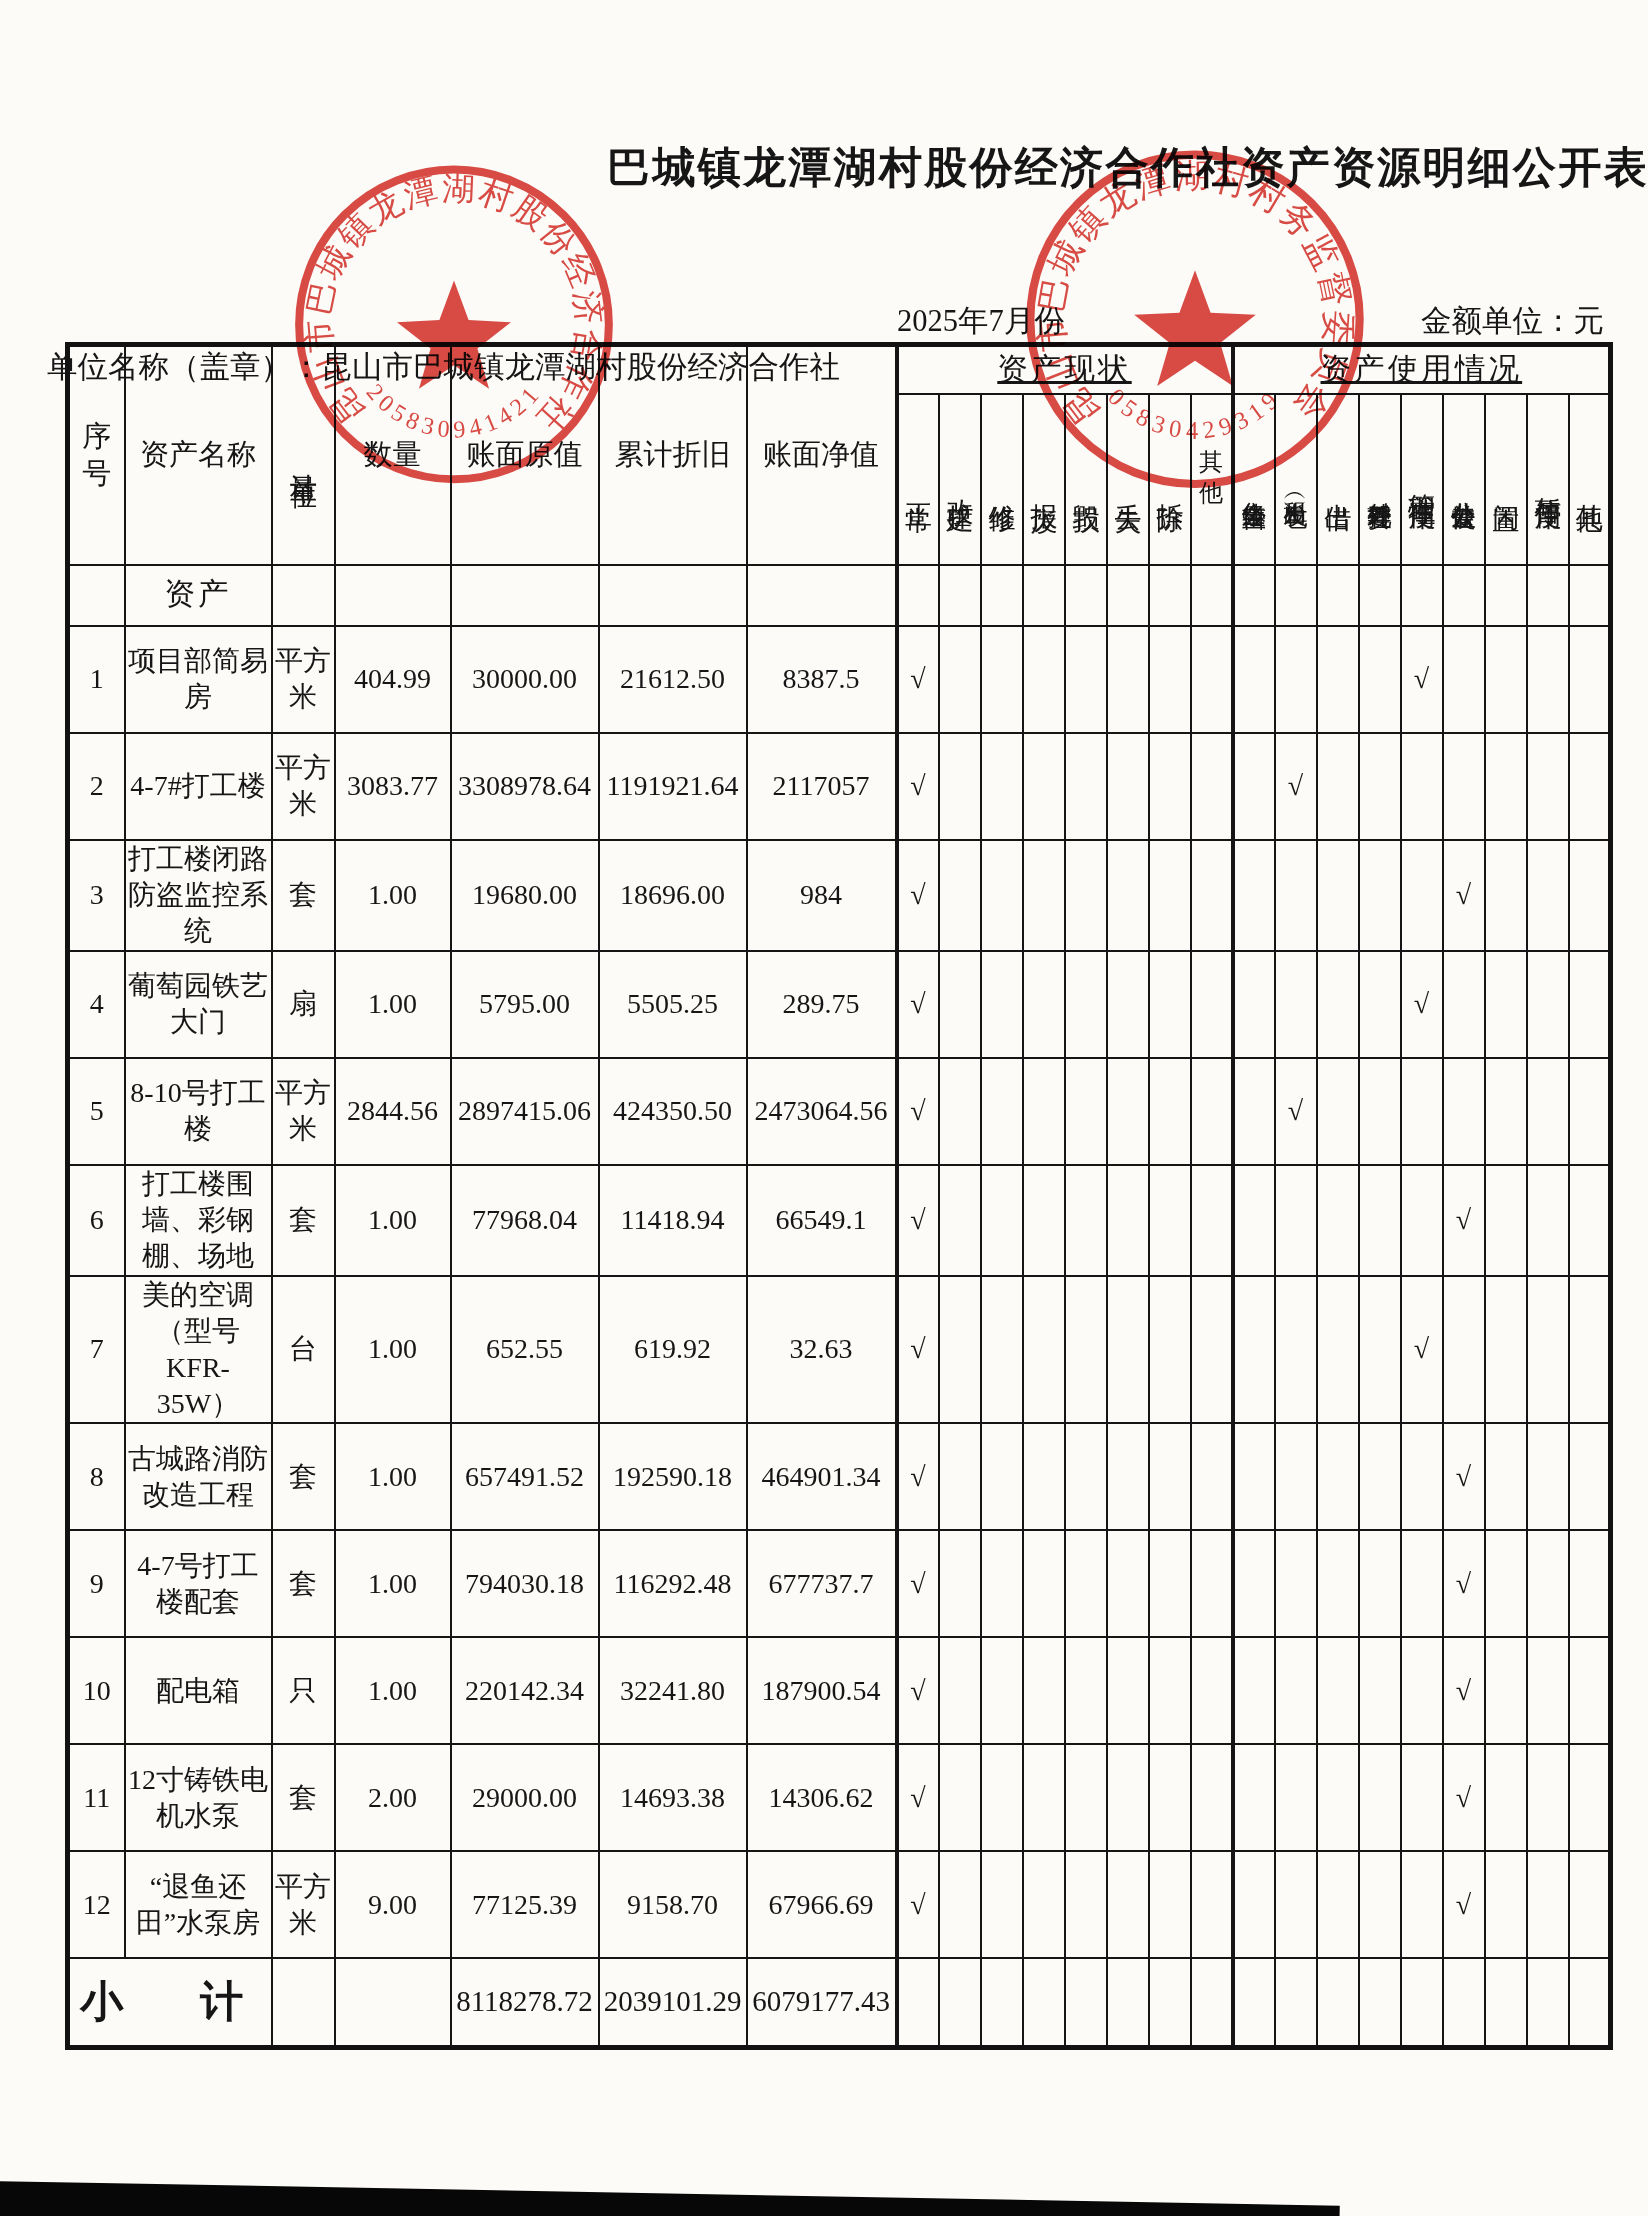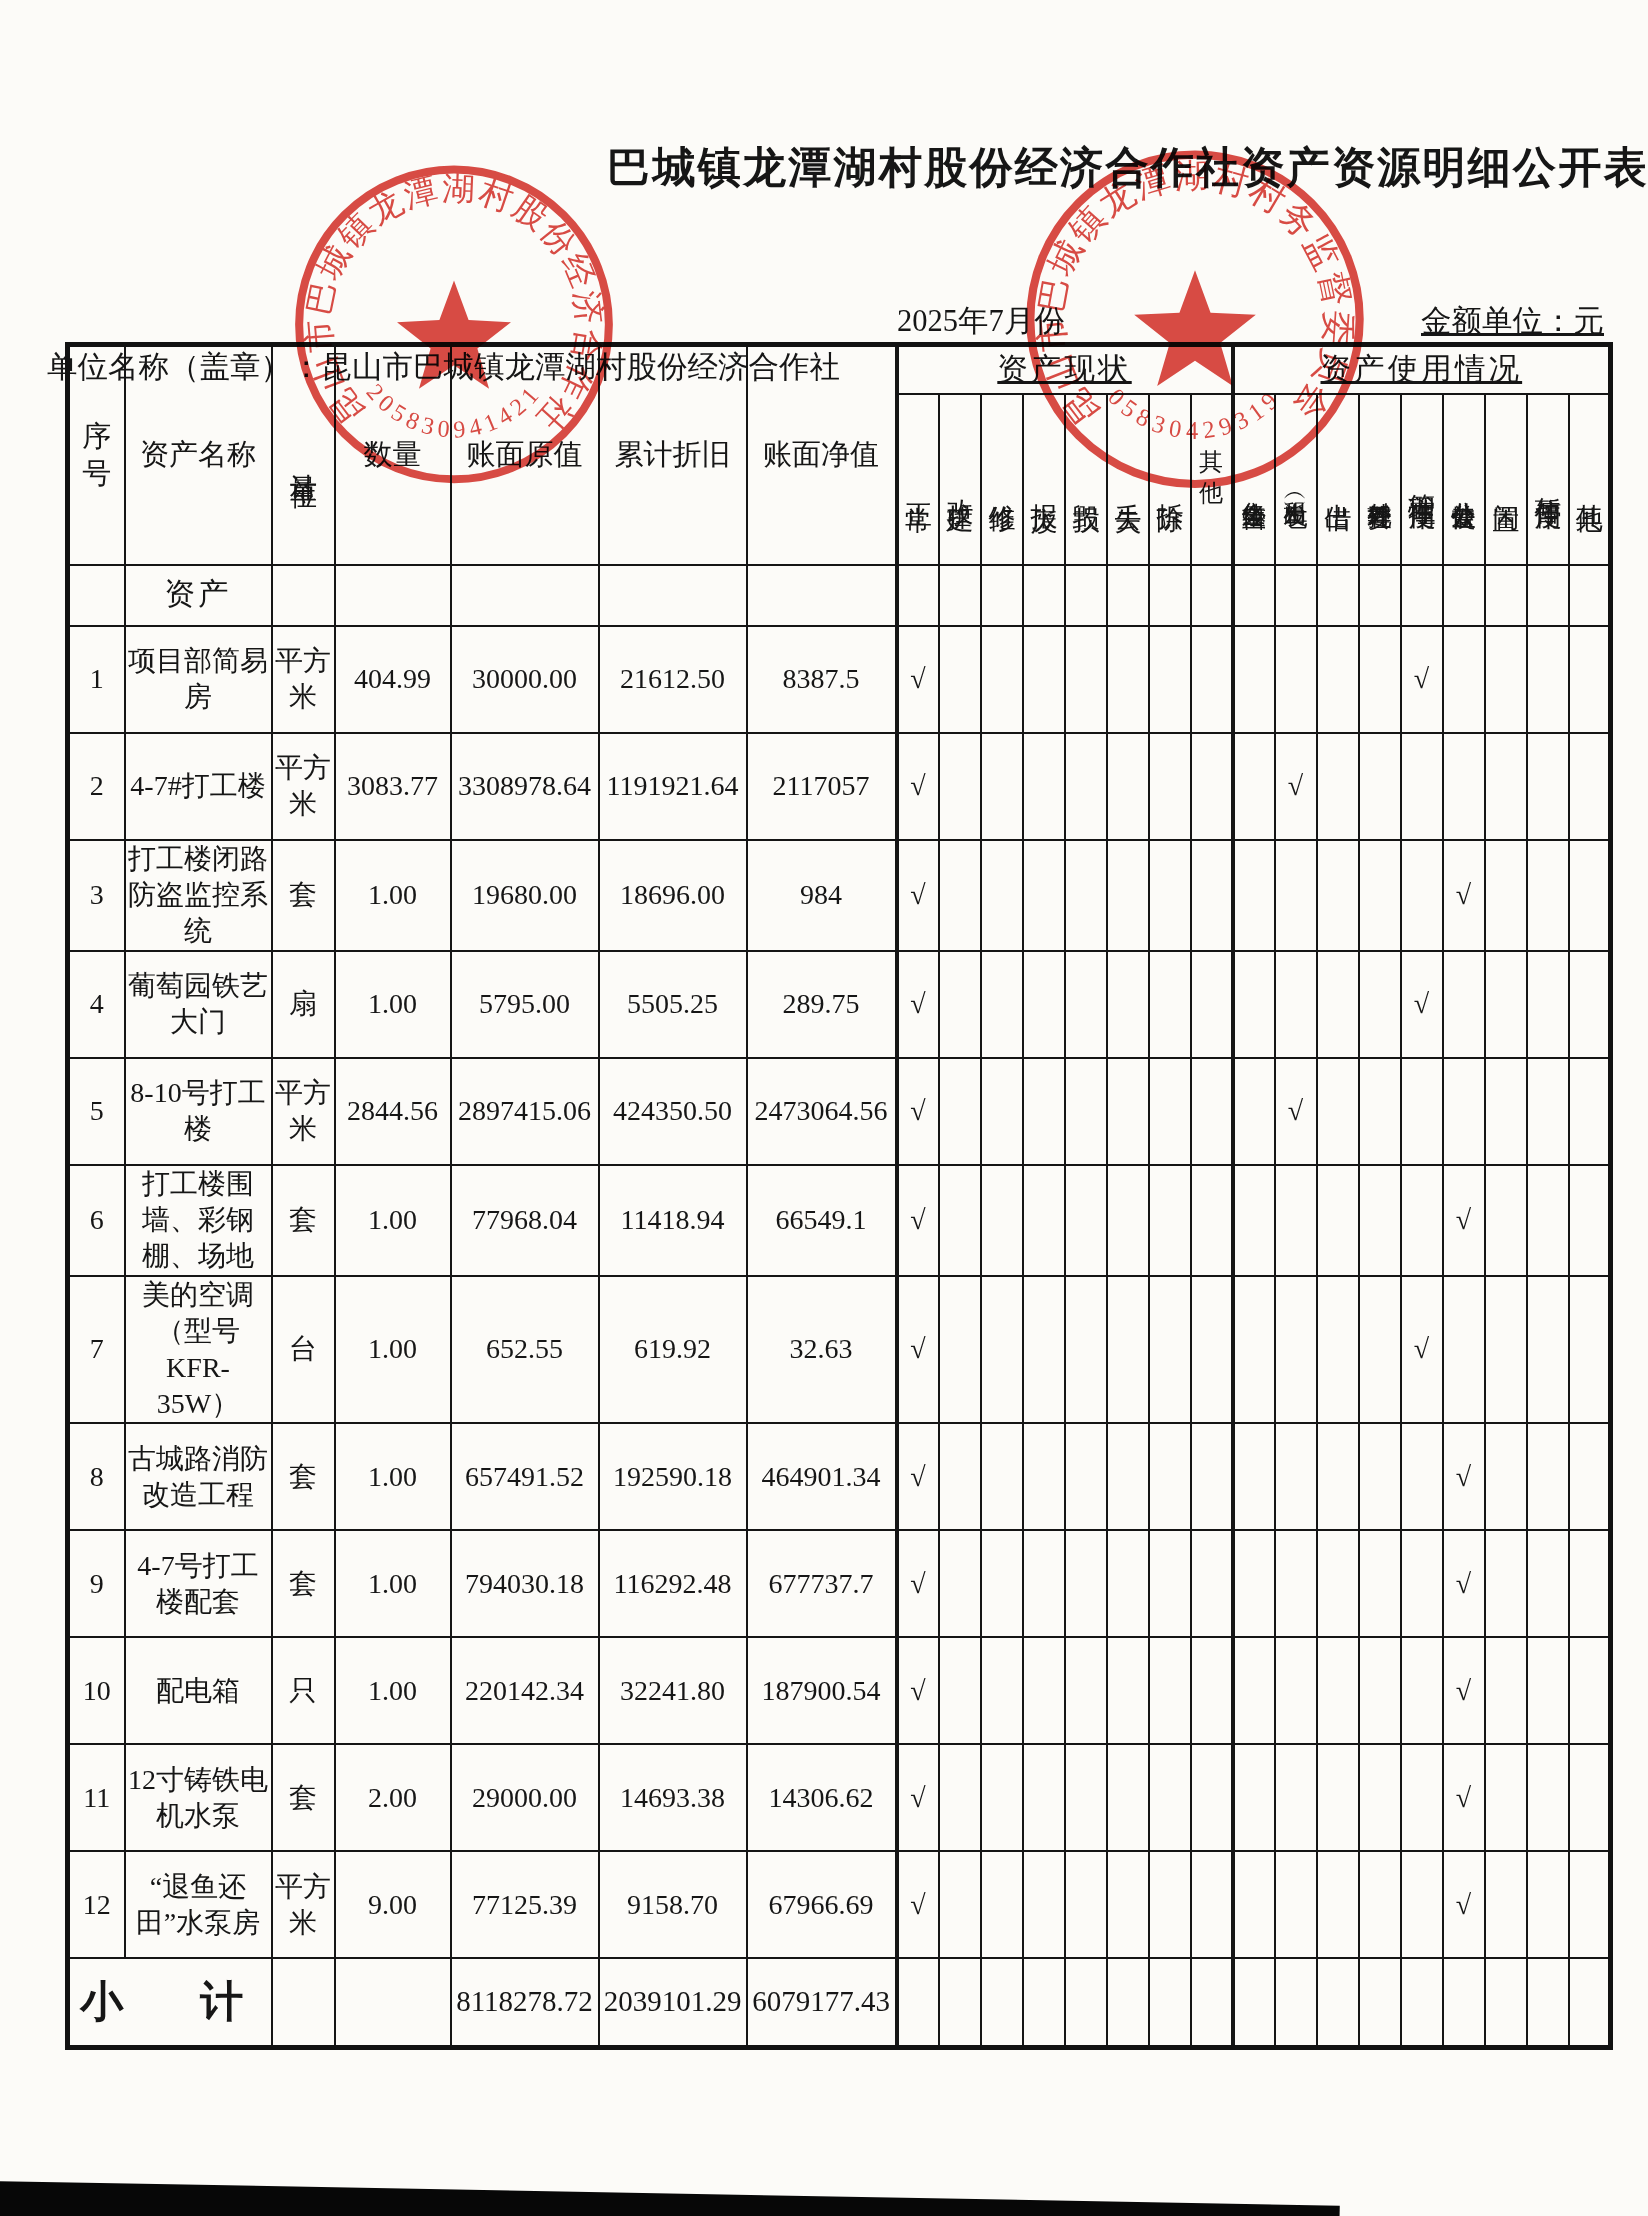--- a/index.html
+++ b/index.html
@@ -9,21 +9,21 @@
     font-family:"Liberation Serif","DejaVu Serif",serif;
   }
   
   .doc-title{
     position:absolute;top:139px;left:0;width:1649px;
     text-align:right;font-size:43px;font-weight:bold;letter-spacing:2.3px;
   }
   .subline{position:absolute;top:301px;left:0;width:1649px;height:40px;font-size:30.5px;}
   .subline .s-left{position:absolute;left:47px;top:0;margin-top:46px;}
   .subline .s-mid{position:absolute;left:897px;top:0;}
-  .subline .s-right{position:absolute;left:1421px;top:0;text-decoration:underline;}
+  .subline .s-right{position:absolute;left:1421px;top:0;}
   
   table.main{
     position:absolute;left:65px;top:342px;width:1542px;
     border-collapse:collapse;table-layout:fixed;
     border:5.3px solid #121212;
   }
   table.main th,table.main td{
     border:2.3px solid #151515;padding:0;text-align:center;vertical-align:middle;
     font-weight:normal;font-size:28px;line-height:1.3;
     overflow:hidden;

